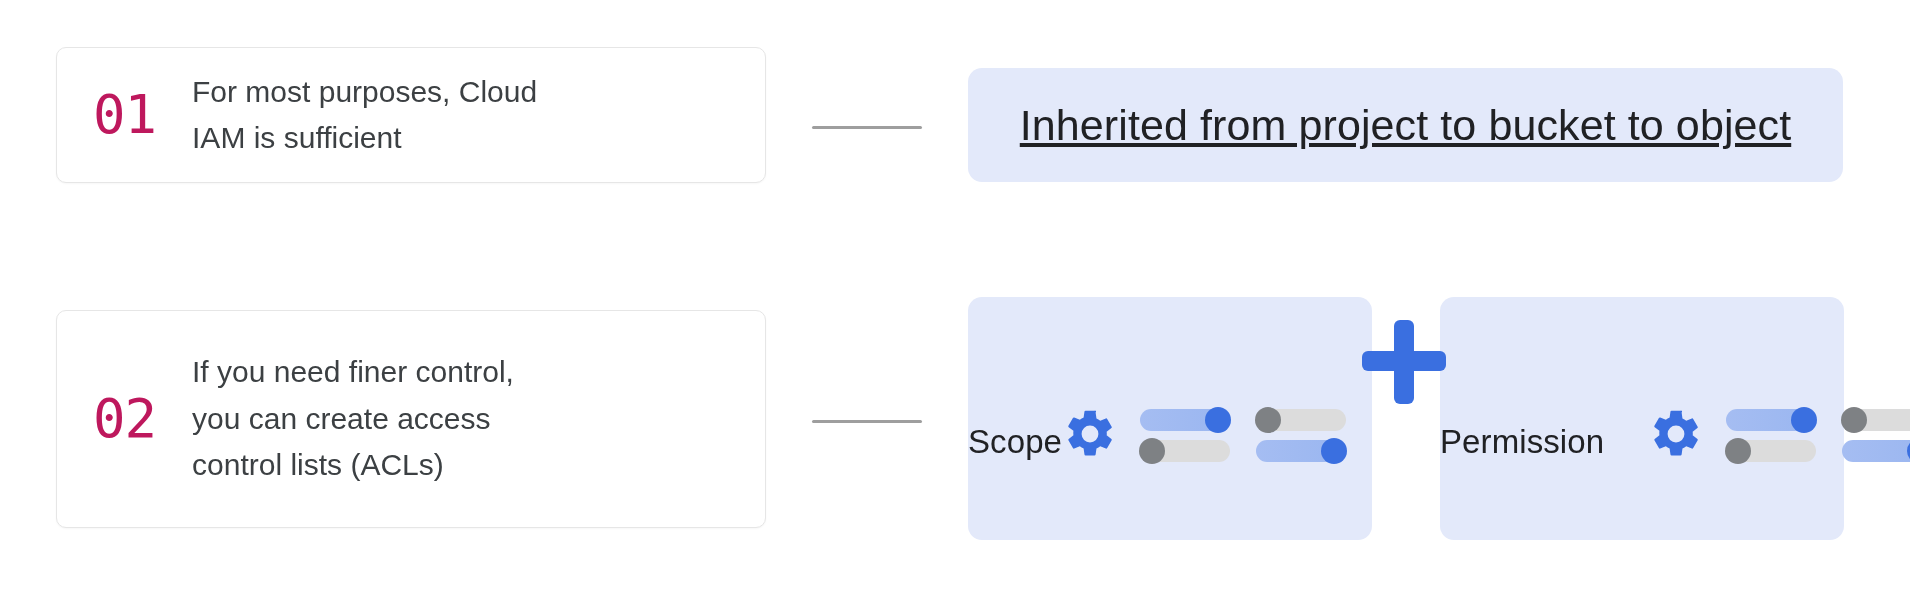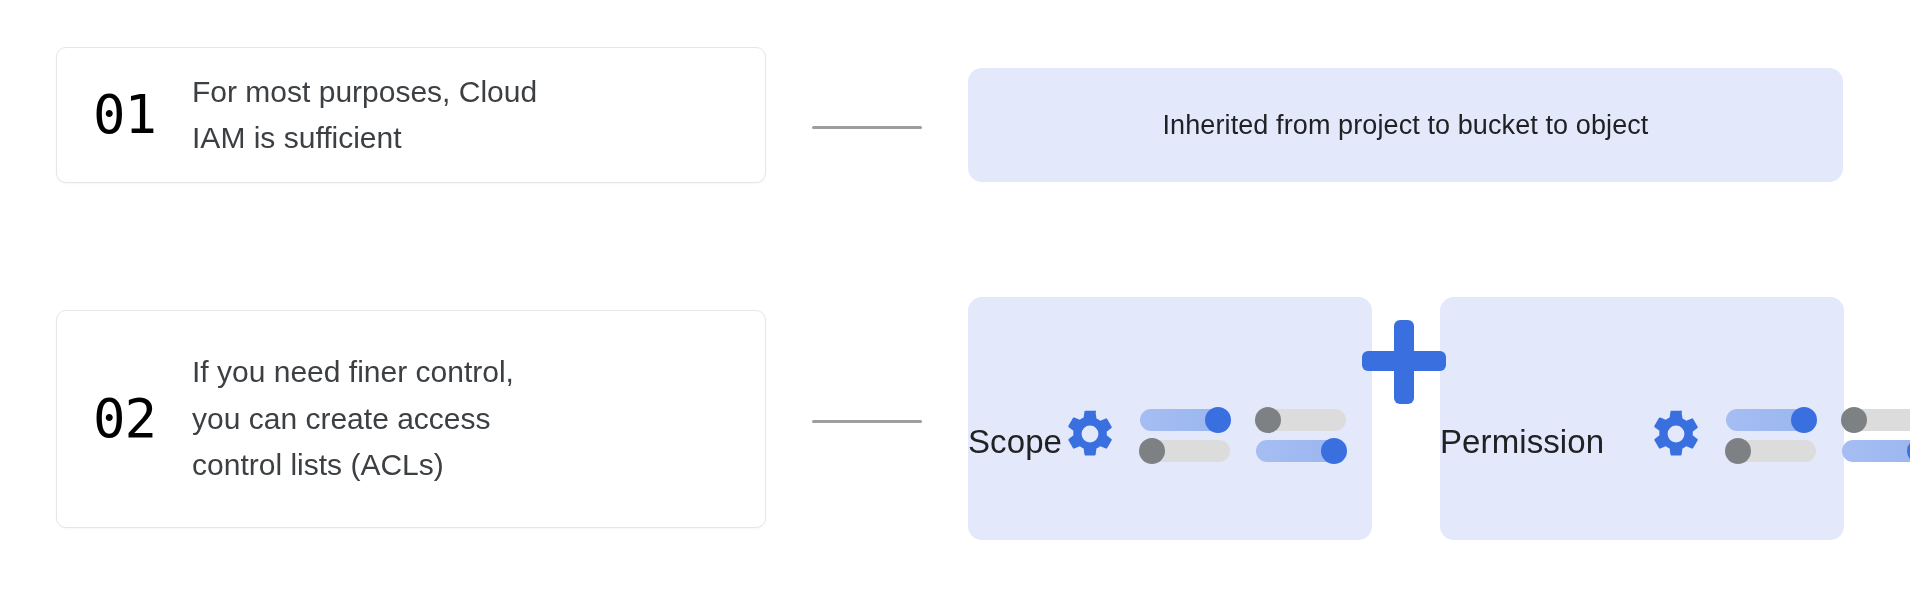--- a/index.html
+++ b/index.html
@@ -33,21 +33,21 @@
   }
   .num-card-1 { left: 56px; top: 47px;  width: 710px; height: 136px; }
   .num-card-2 { left: 56px; top: 310px; width: 710px; height: 218px; }
 
   .num-badge {
     flex: 0 0 auto;
     font-family: "DejaVu Sans Mono", "Liberation Mono", monospace;
     font-size: 54px;
     font-weight: 400;
     letter-spacing: -1px;
-    color: #000000;
+    color: #be185d;
     padding-left: 36px;
     padding-right: 10px;
     line-height: 1;
     user-select: none;
   }
 
   .num-text {
     flex: 1 1 auto;
     font-size: 30px;
     line-height: 1.55;
@@ -78,23 +78,24 @@
   .banner-panel {
     left: 968px;
     top: 68px;
     width: 875px;
     height: 114px;
     display: flex;
     align-items: center;
     justify-content: center;
   }
   .banner-text {
-    font-size: 27px;
+    font-size: 43px;
     color: #202124;
     letter-spacing: 0.1px;
+    text-decoration: underline;
   }
 
   .feature-panel {
     top: 297px;
     width: 404px;
     height: 243px;
     display: flex;
     align-items: center;
     justify-content: flex-start;
   }

